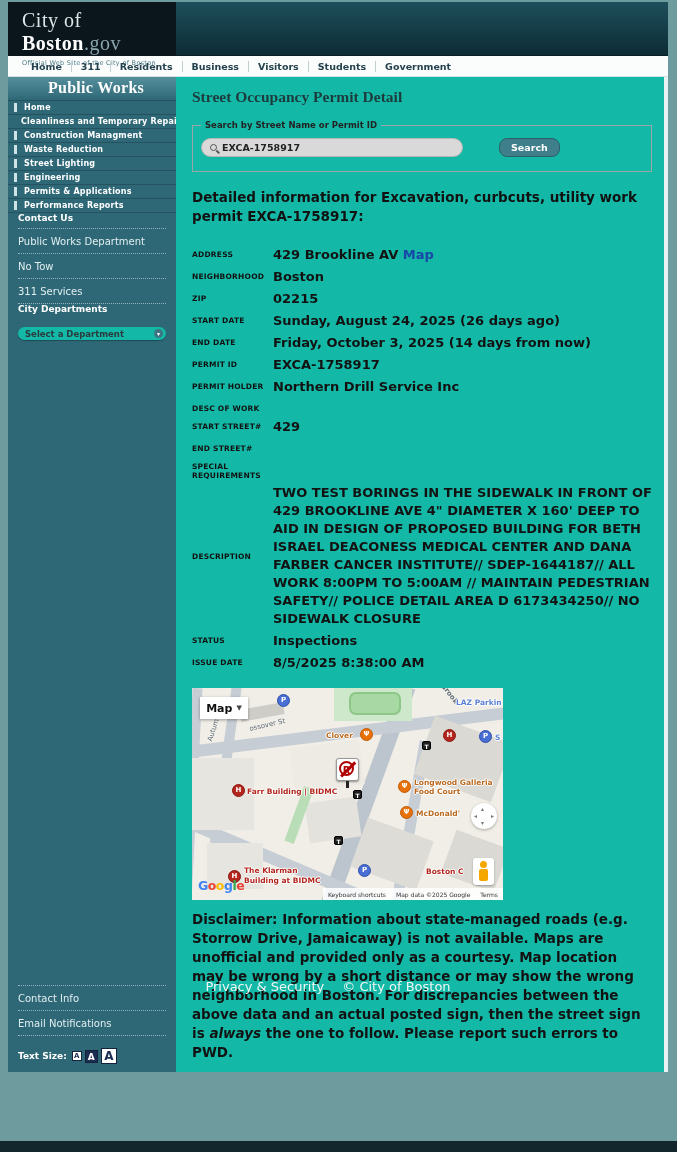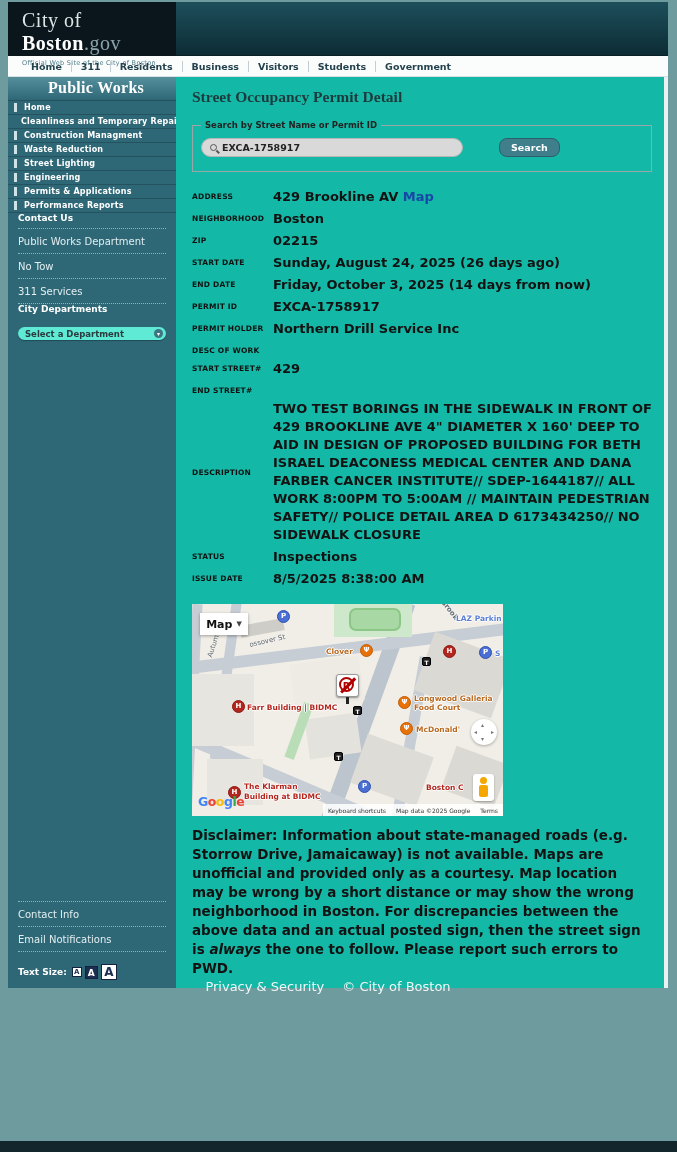--- a/index.html
+++ b/index.html
@@ -32,21 +32,21 @@
   
   .sidebar { width:168px; background:#2e6877; display:flex; flex-direction:column; padding-bottom:8px; }
   .sb-title { height:23px; background:linear-gradient(to bottom,#558f9c 0%,#2e6877 100%); color:#fff; font-family:"Liberation Serif","DejaVu Serif",serif; font-weight:700; font-size:16px; padding:2px 0 0 8px; letter-spacing:.3px;text-align:center; }
   .sb-menu { border-top:1px solid #24525e; }
   .sb-menu-item { display:flex; align-items:center; height:14px; border-bottom:1px solid #24525e; padding-left:6px; cursor:pointer; }
   .sb-bar { width:3px; height:9px; background:#cfe3e7; margin-right:7px; }
   .sb-menu-item span { color:#ffffff; font-size:8px; font-weight:700; letter-spacing:.2px; white-space:nowrap; }
   .sb-section { padding:0 10px; }
   .sb-head { color:#ffffff; font-size:9px; font-weight:700; padding-bottom:5px; border-bottom:1px dotted #8fb3ba; }
   .sb-link { color:#e2eef0; font-size:10px; padding:7px 0 6px 0; border-bottom:1px dotted #8fb3ba; cursor:pointer; }
-  .sb-select { margin:8px 10px 0 10px; height:13px; background:#5eead4; border-radius:7px; display:flex; align-items:center; justify-content:space-between; padding:0 3px 0 7px; cursor:pointer; box-shadow:0 1px 1px rgba(0,0,0,.3); }
+  .sb-select { margin:8px 10px 0 10px; height:13px; background:#14b8a6; border-radius:7px; display:flex; align-items:center; justify-content:space-between; padding:0 3px 0 7px; cursor:pointer; box-shadow:0 1px 1px rgba(0,0,0,.3); }
   .sb-select span { font-size:8.5px; font-weight:700; color:#2b3a3e; }
   .sb-select .circ { width:9px; height:9px; border-radius:50%; background:#3d7583; color:#fff; font-size:6px; line-height:9px; text-align:center; }
   .sb-bottom { margin-top:auto; padding:0 10px; }
   .sb-bottom .sb-link:first-child { border-top:1px dotted #8fb3ba; }
   .text-size { display:flex; align-items:center; margin-top:12px; gap:3px; }
   .text-size .ts-label { color:#fff; font-size:9px; font-weight:700; margin-right:2px; }
   .ts-btn { background:#ffffff; color:#1c2d52; font-weight:700; text-align:center; cursor:pointer; border:1px solid #14223d; }
   .ts-s { width:10px; height:10px; font-size:7px; line-height:9px; }
   .ts-m { width:13px; height:13px; font-size:9px; line-height:12px; background:#1c2d52; color:#ffffff; }
   .ts-l { width:16px; height:16px; font-size:12px; line-height:15px; }
@@ -203,20 +203,21 @@
         <legend>Search by Street Name or Permit ID</legend>
         <div class="search-row">
           <div class="search-input">
             <span class="mag"></span>
             <span>EXCA-1758917</span>
           </div>
           <div class="search-btn">Search</div>
         </div>
       </fieldset>
 
+      <div class="intro">Detailed information for Excavation, curbcuts, utility work permit EXCA-1758917:</div>
 
       <div class="fields">
         <div class="field-row">
           <div class="f-label">ADDRESS</div>
           <div class="f-value"><span>429 Brookline AV</span> <a>Map</a></div>
         </div>
         <div class="field-row">
           <div class="f-label">NEIGHBORHOOD</div>
           <div class="f-value">Boston</div>
         </div>
@@ -243,20 +244,24 @@
         <div class="field-row">
           <div class="f-label">DESC OF WORK</div>
           <div class="f-value"></div>
         </div>
         <div class="field-row">
           <div class="f-label">START STREET#</div>
           <div class="f-value">429</div>
         </div>
         <div class="field-row">
           <div class="f-label">END STREET#</div>
+          <div class="f-value"></div>
+        </div>
+        <div class="field-row">
+          <div class="f-label">SPECIAL REQUIREMENTS</div>
           <div class="f-value"></div>
         </div>
         <div class="field-row center">
           <div class="f-label" style="padding-top:0;">DESCRIPTION</div>
           <div class="f-value">TWO TEST BORINGS IN THE SIDEWALK IN FRONT OF 429 BROOKLINE AVE 4" DIAMETER X 160' DEEP TO AID IN DESIGN OF PROPOSED BUILDING FOR BETH ISRAEL DEACONESS MEDICAL CENTER AND DANA FARBER CANCER INSTITUTE// SDEP-1644187// ALL WORK 8:00PM TO 5:00AM // MAINTAIN PEDESTRIAN SAFETY// POLICE DETAIL AREA D 6173434250// NO SIDEWALK CLOSURE</div>
         </div>
         <div class="field-row">
           <div class="f-label">STATUS</div>
           <div class="f-value">Inspections</div>
         </div>

